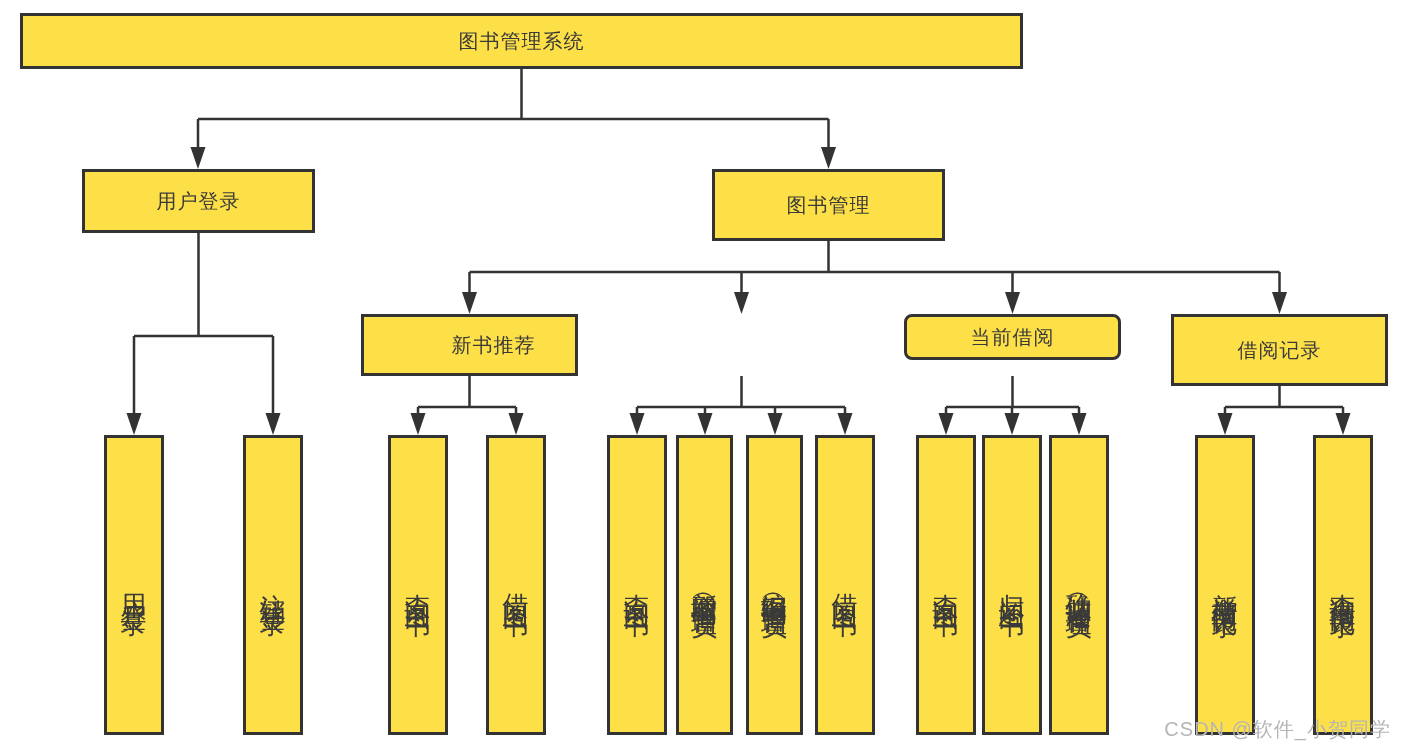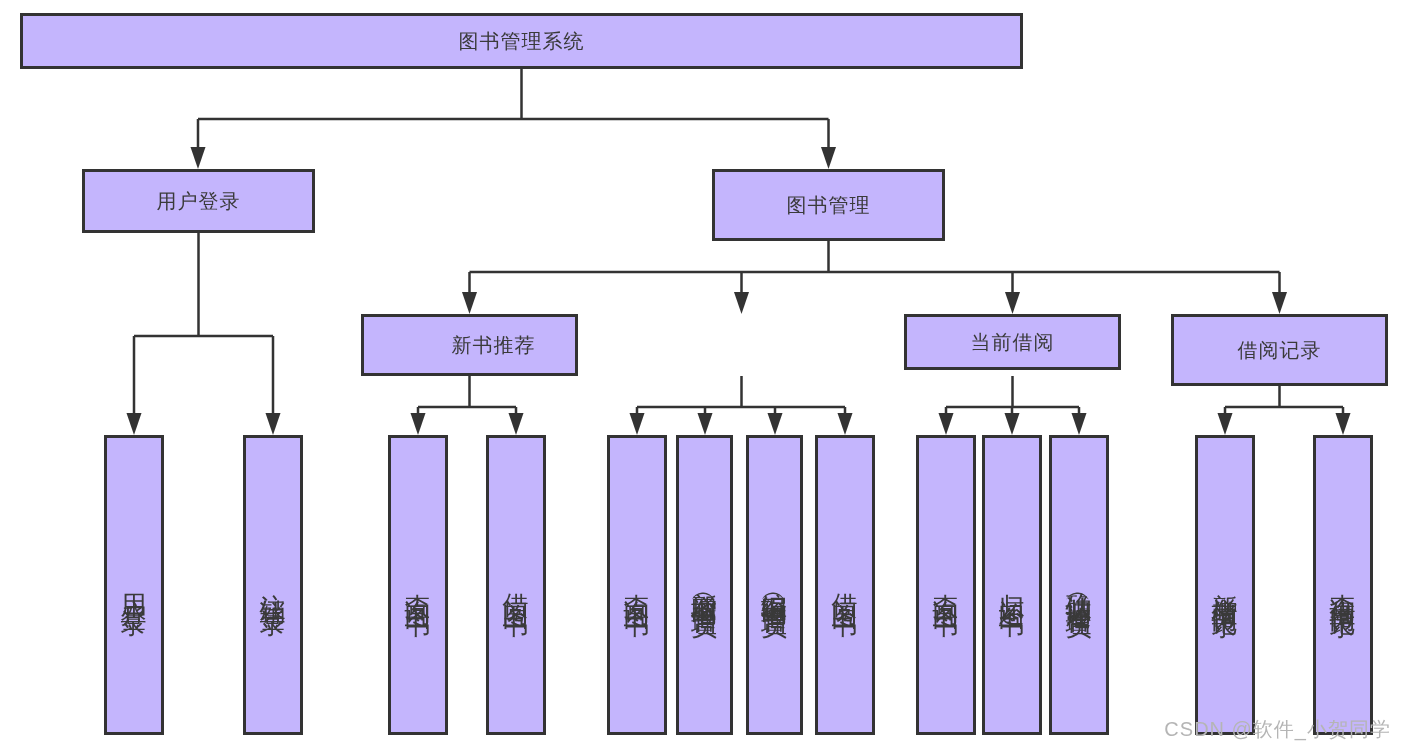--- a/index.html
+++ b/index.html
@@ -31,21 +31,21 @@
     fill:none;
   }
   .connector polygon{
     fill:var(--line);
     stroke:none;
   }
   .node{
     position:absolute;
     box-sizing:border-box;
     border:3px solid var(--line);
-    background:#c4b5fd;
+    background:#fde047;
     color:var(--text);
     display:flex;
     align-items:center;
     justify-content:center;
     text-align:center;
   }
   .hnode{
     font-size:20px;
     letter-spacing:1px;
   }
@@ -111,21 +111,21 @@
     <polygon points="1217.5,413 1232.5,413 1225,435"></polygon>
     <polygon points="1335.5,413 1350.5,413 1343,435"></polygon>
   </svg>
 
   <div class="node hnode" style="left:20px;top:13px;width:1003px;height:56px;">图书管理系统</div>
 
   <div class="node hnode" style="left:82px;top:169px;width:233px;height:64px;">用户登录</div>
   <div class="node hnode" style="left:712px;top:169px;width:233px;height:72px;">图书管理</div>
 
   <div class="node hnode" style="left:361px;top:314px;width:217px;height:62px;padding-left:48px;">新书推荐</div>
-  <div class="node hnode" style="left:904px;top:314px;width:217px;height:56px;">当前借阅</div>
+  <div class="node hnode" style="left:904px;top:314px;width:217px;height:46px;border-radius:8px;">当前借阅</div>
   <div class="node hnode" style="left:1171px;top:314px;width:217px;height:72px;">借阅记录</div>
 
   <div class="node vnode" style="left:104px;top:435px;width:60px;height:300px;">用户登录</div>
   <div class="node vnode" style="left:243px;top:435px;width:60px;height:300px;">注销登录</div>
 
   <div class="node vnode" style="left:388px;top:435px;width:60px;height:300px;">查询图书</div>
   <div class="node vnode" style="left:486px;top:435px;width:60px;height:300px;">借阅图书</div>
 
   <div class="node vnode" style="left:607px;top:435px;width:60px;height:300px;">查询图书</div>
   <div class="node vnode" style="left:676px;top:435px;width:57px;height:300px;letter-spacing:3px;">新增图书（管理员）</div>

